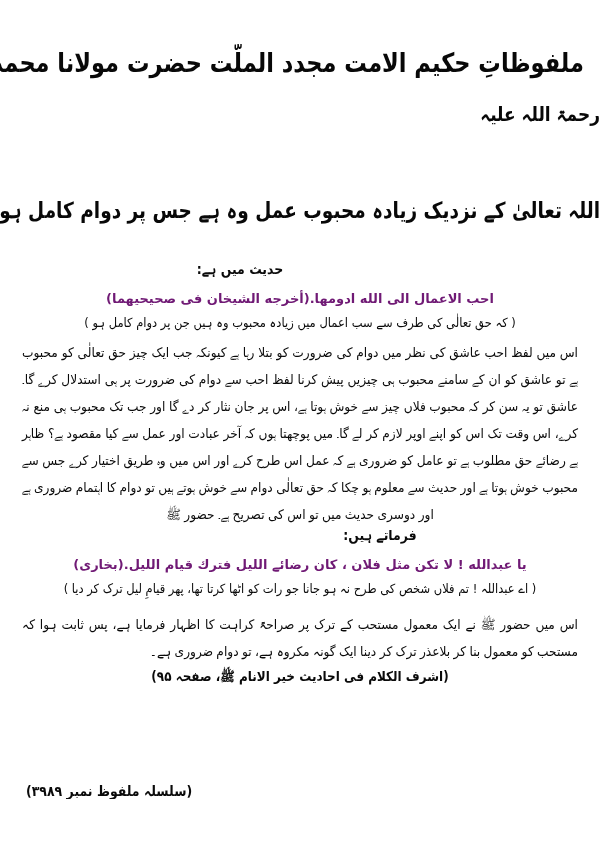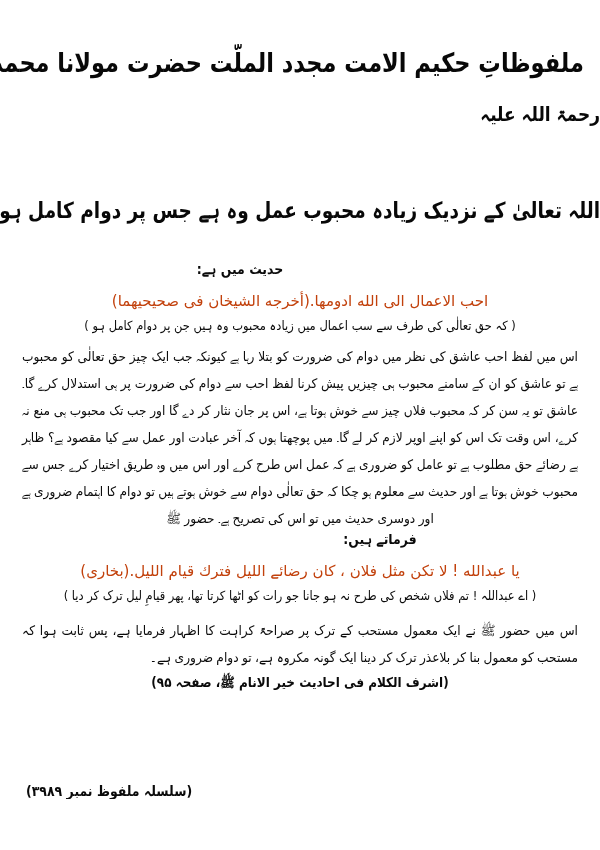--- a/index.html
+++ b/index.html
@@ -95,26 +95,26 @@
     padding-right: 120px;
     transform: scaleY(1.1);
   }
   .lead-in.right-shift {
     padding-right: 0;
     padding-left: 160px;
   }
 
   .hadith-ar {
     text-align: center;
-    font-size: 15px;
-    font-weight: 400;
+    font-size: 13px;
+    font-weight: 700;
     font-family: "DejaVu Sans", "Liberation Sans", sans-serif;
     line-height: 1.6;
     margin: 0 0 4px 0;
-    color: #c2410c;
+    color: #701a75;
     letter-spacing: 0.2px;
   }
 
   .hadith-ur {
     text-align: center;
     font-size: 11.5px;
     line-height: 1.7;
     margin: 0 0 14px 0;
     transform: scaleY(1.1);
   }

